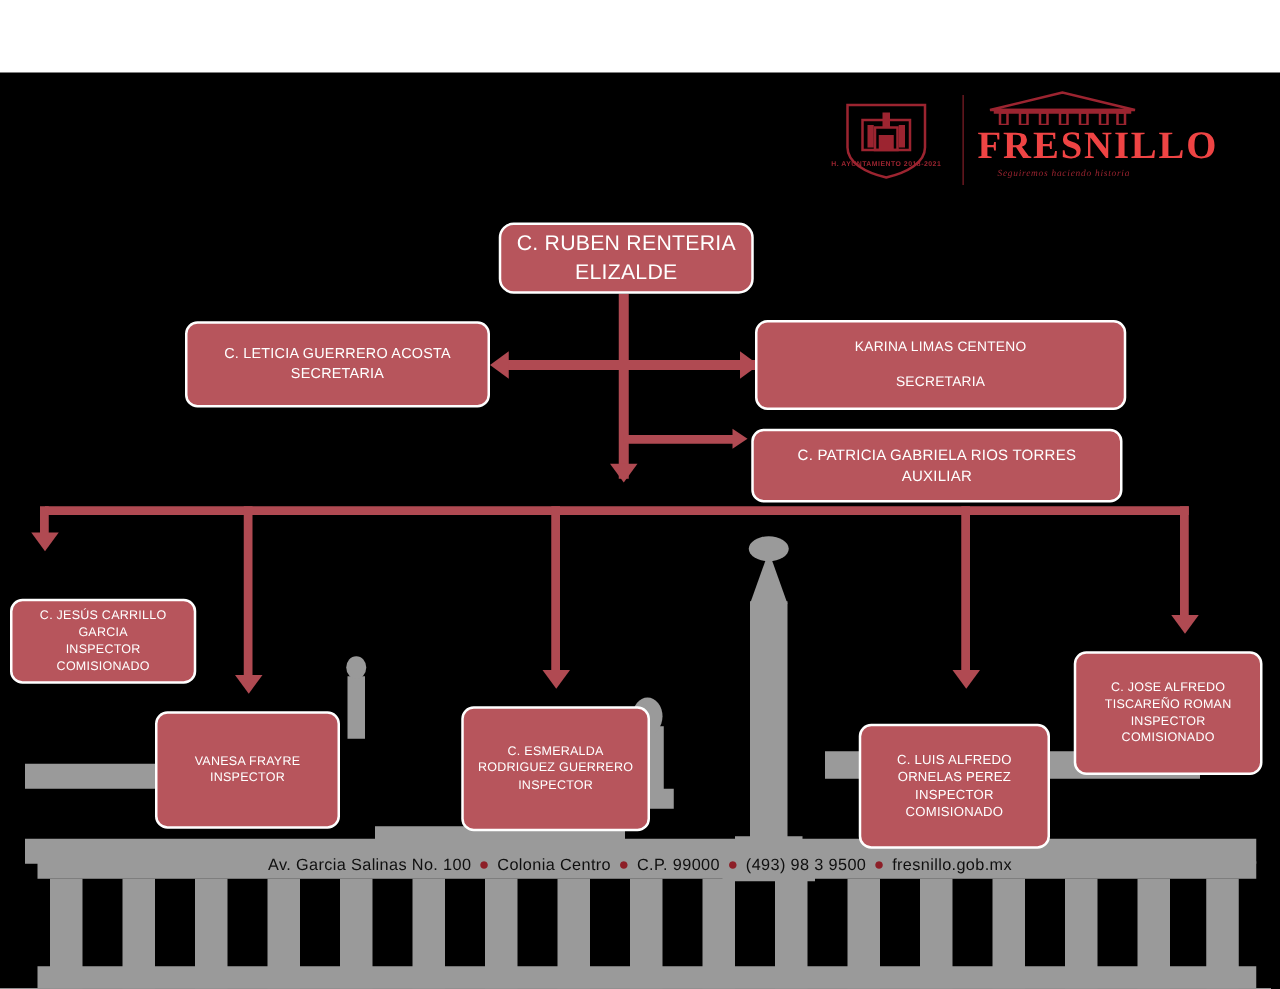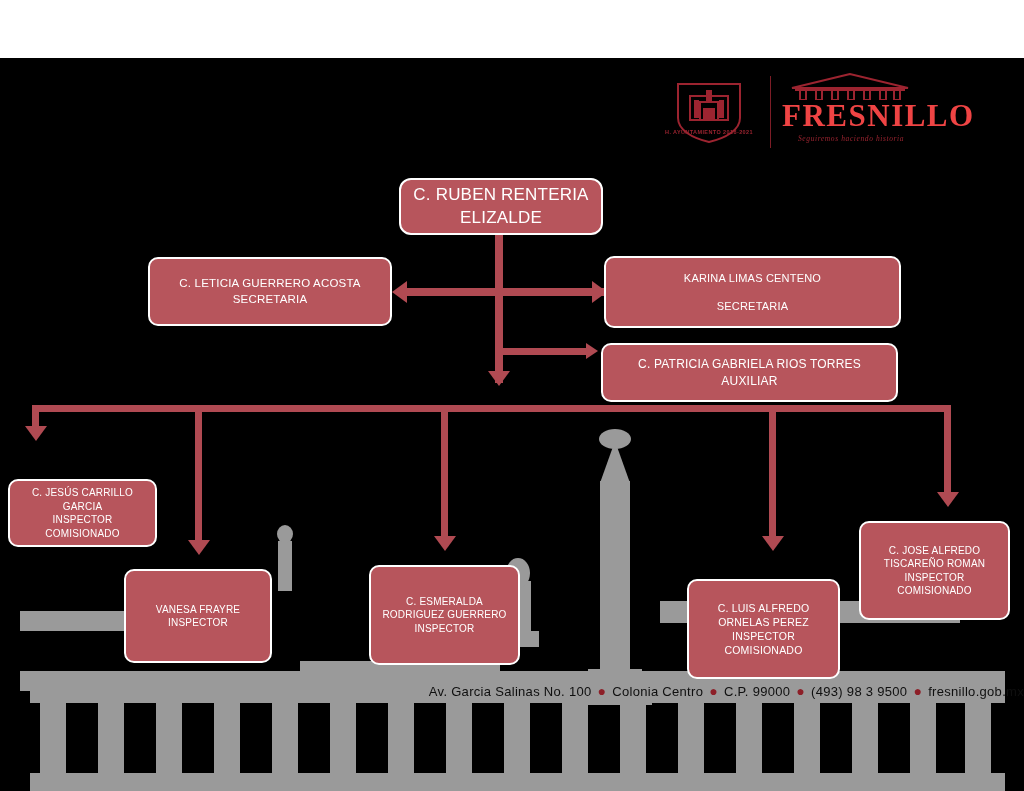--- a/index.html
+++ b/index.html
@@ -161,21 +161,21 @@
   .n-esmeralda{left: 369px;top: 507px; width: 151px; height: 100px; font-size: 10px; }
   .n-luis    { left: 687px;top: 489px; width: 153px; height: 100px; font-size: 10.5px; margin-top: 32px; }
   .n-jose    { left: 859px;top: 463px; width: 151px; height: 99px; font-size: 10px; }
 
   
   .footer {
     position: absolute;
     left: 0;
     top: 625px;
     width: 1024px;
-    text-align: right;
+    text-align: center;
     color: #0f0f0f;
     font-size: 13px;
     letter-spacing: .3px;
   }
   .footer .dot { color: #8d1f28; padding: 0 6px; font-size: 14px; }
 </style>
 </head>
 <body>
 
 <div id="page">

